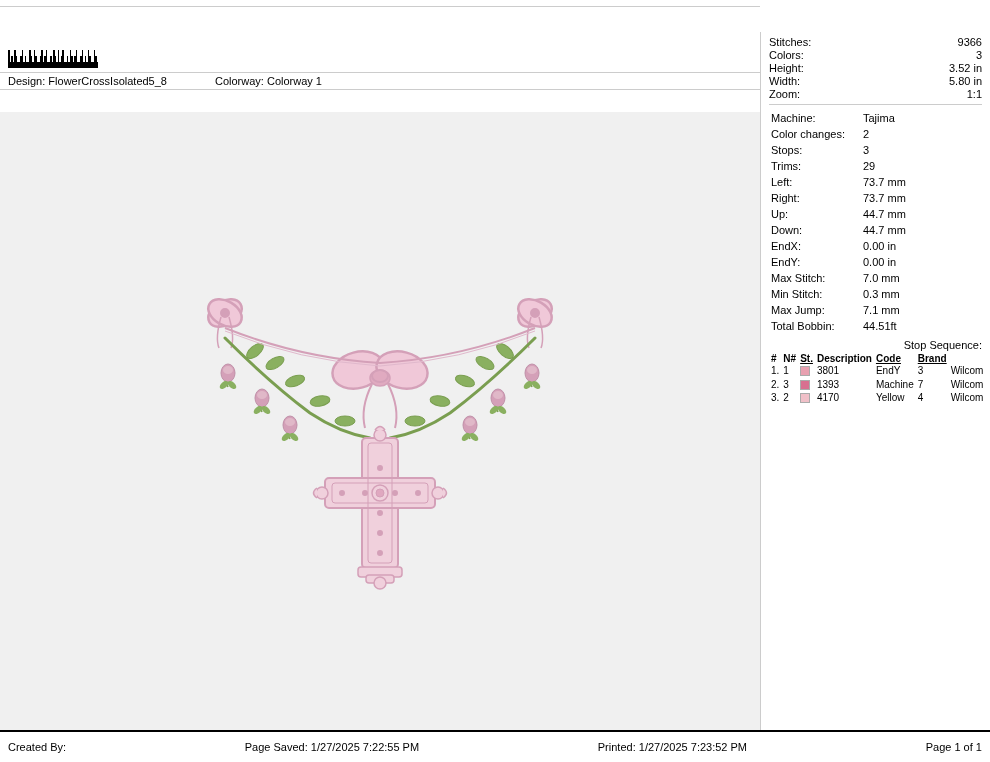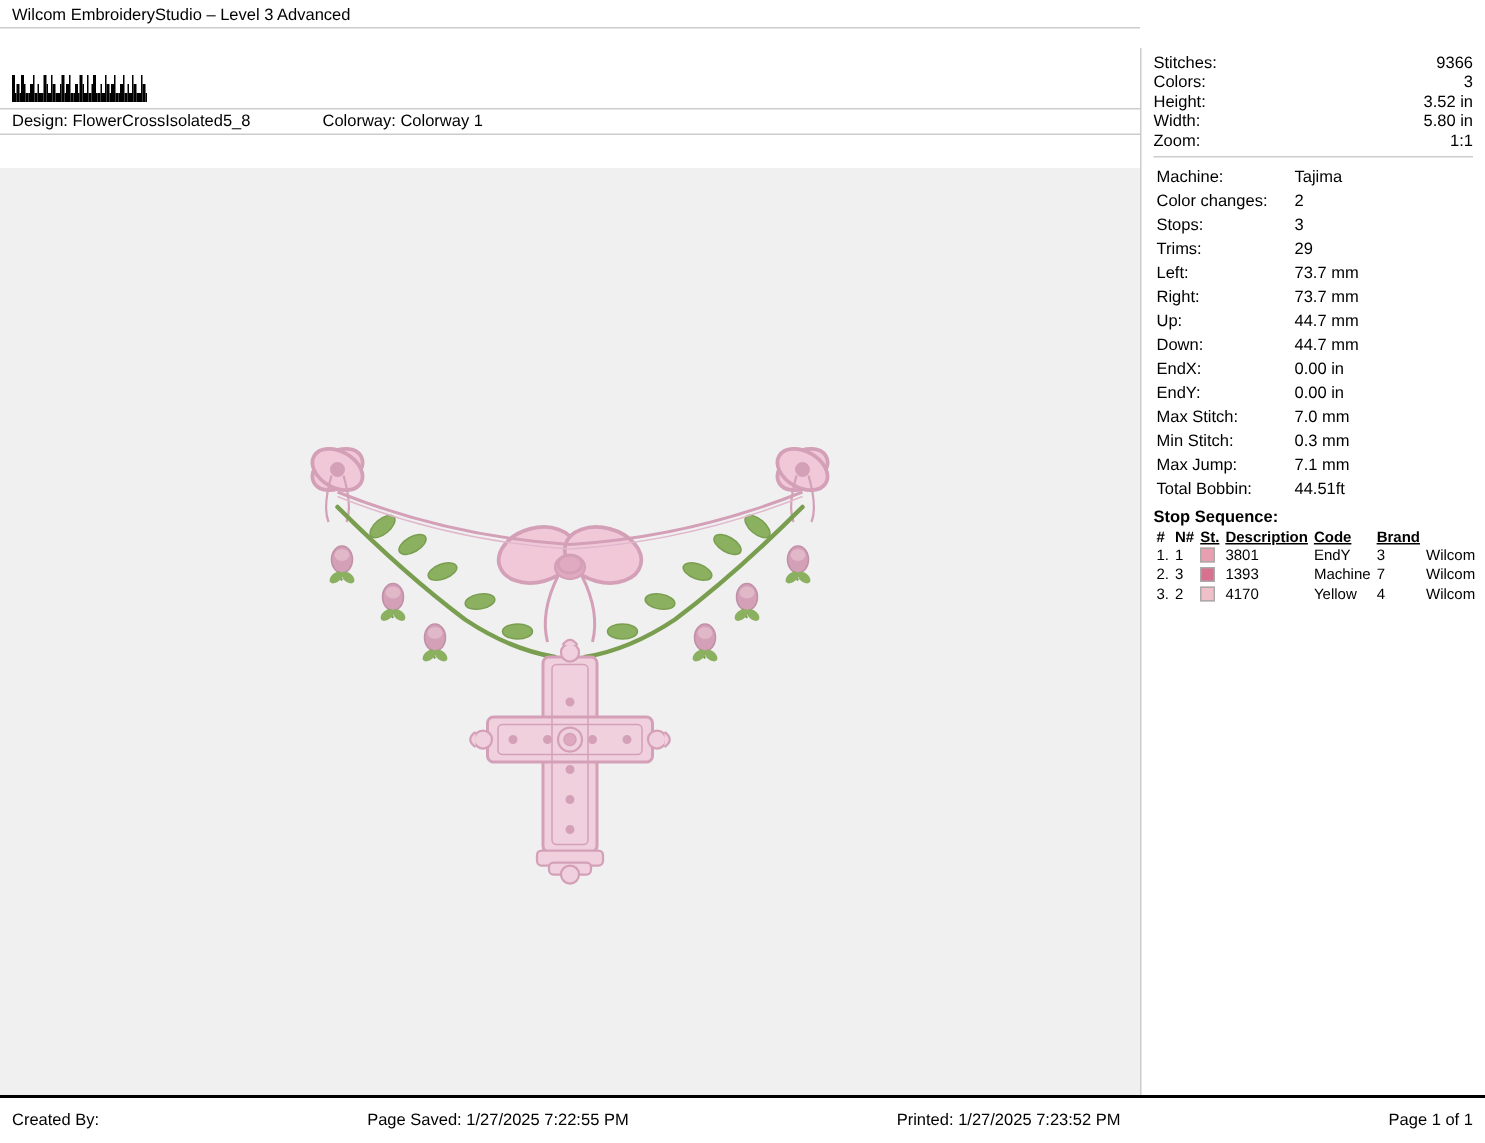--- a/index.html
+++ b/index.html
@@ -37,22 +37,23 @@
     .props-table td:first-child {
       width: 90px;
       color: #000;
     }
     .props-table td:last-child {
       color: #000;
     }
 
     
     .stop-seq-title {
-      font-weight: bold;
+      font-weight: normal;
       margin: 4px 0 2px 0;
+      text-align: right;
     }
     .stop-seq-table {
       width: 100%;
       border-collapse: collapse;
       font-size: 10px;
     }
     .stop-seq-table th {
       text-align: left;
       padding: 0 2px;
       font-weight: bold;
@@ -143,21 +144,20 @@
       font-size: 11px;
       background: #fff;
     }
   </style>
 </head>
 <body>
 
 <div class="page-layout">
 
   <div class="header-section" style="border-bottom: 1px solid #ccc;">
-    <div class="header-subtitle">Wilcom EmbroideryStudio – Level 3 Advanced</div>
   </div>
 
   <div class="right-panel">
     <div style="margin-bottom:2px;">
       <div class="stat-row">
         <span>Stitches:</span>
         <span>9366</span>
       </div>
       <div class="stat-row">
         <span>Colors:</span>
@@ -240,21 +240,21 @@
     </tbody>
       </table>
 
     <div class="stop-seq-title">Stop Sequence:</div>
     <table class="stop-seq-table">
       <thead>
         <tr>
           <th>#</th>
           <th>N#</th>
           <th style="text-decoration:underline;">St.</th>
-          <th style="text-decoration:underline;">Description</th>
+          <th style="">Description</th>
           <th style="text-decoration:underline;">Code</th>
           <th style="text-decoration:underline;">Brand</th>
         </tr>
       </thead>
       <tbody id="stop-seq-tbody">
       <tr>
       <td>1.</td>
       <td>1</td>
       <td><span class="color-swatch" style="background:#e8a0b0;"></span></td>
       <td>3801</td>

